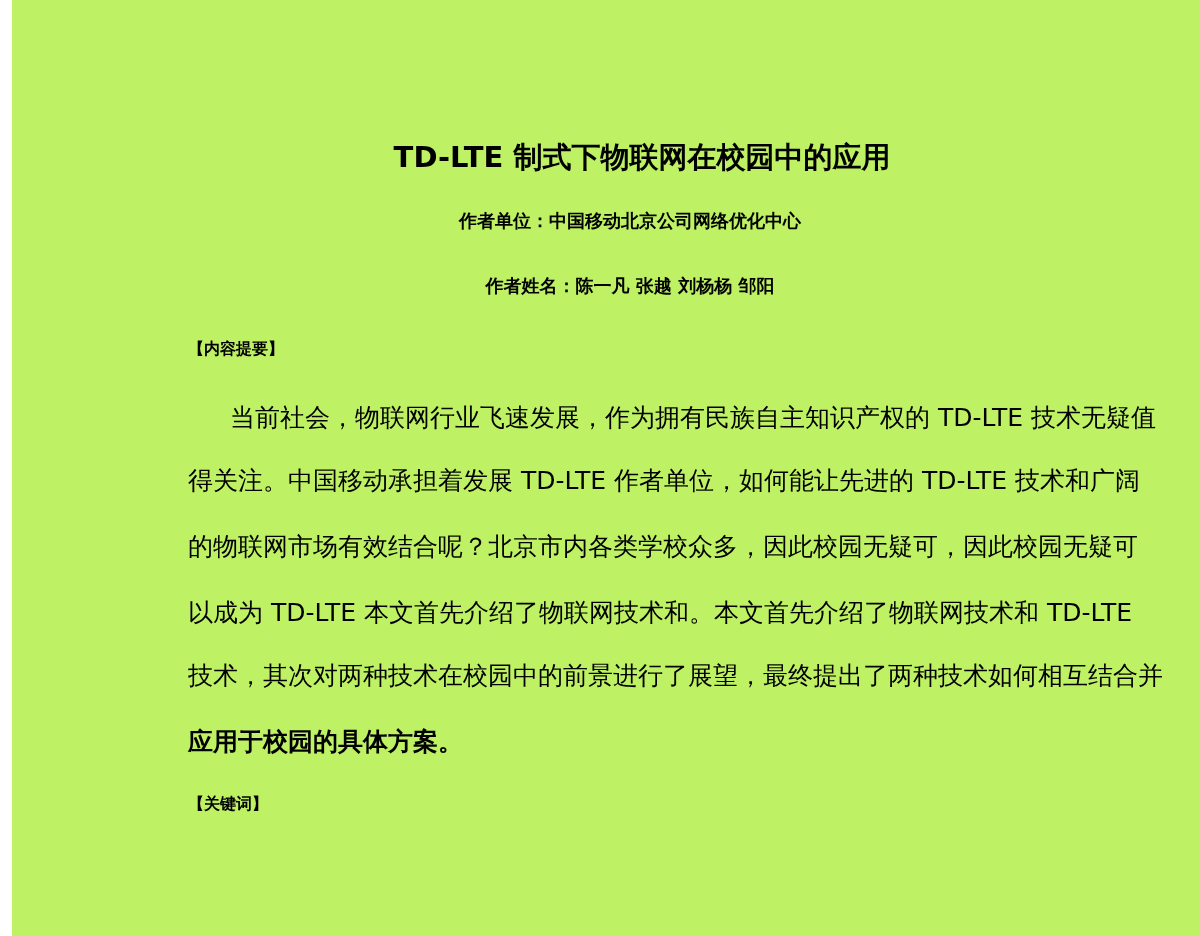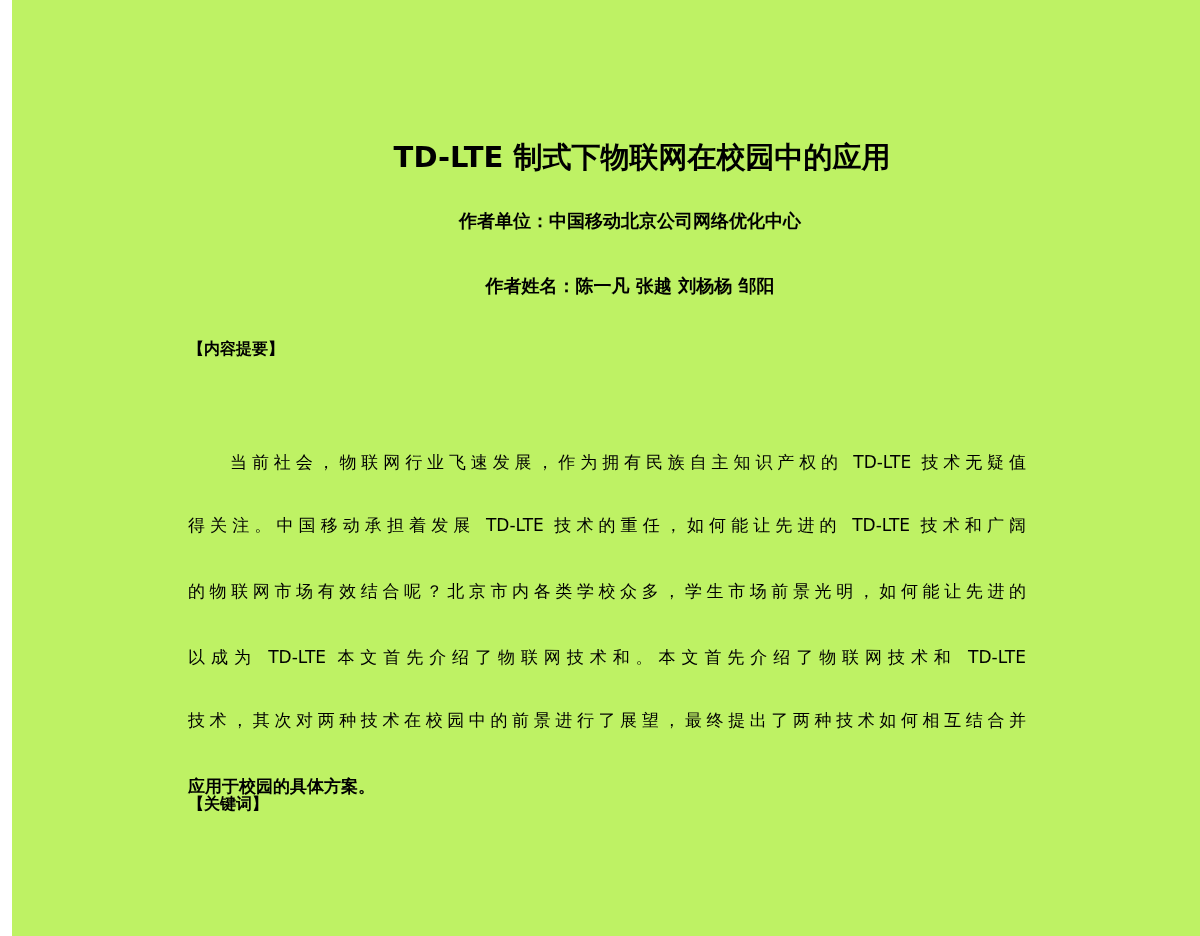--- a/index.html
+++ b/index.html
@@ -55,27 +55,26 @@
       font-size: 16px;
       font-weight: bold;
       white-space: nowrap;
     }
     .sec-abstract { top: 339px; }
     .sec-keywords { top: 794px; }
     .abstract-line {
       position: absolute;
       left: 176px;
       width: 838px;
-      font-size: 17px;
+      font-size: 25px;
       white-space: nowrap;
       text-align: justify;
       text-align-last: justify;
       height: 24px;
       line-height: 24px;
-      margin-top: 44px;
     }
     .abstract-line.first {
       left: 218px;
       width: 796px;
     }
     .abstract-line.last {
       text-align-last: left;
       font-weight: bold;
     }
     .l1 { top: 406px; }
@@ -97,21 +96,21 @@
 
 <div class="page">
   <div class="title">TD-LTE 制式下物联网在校园中的应用</div>
   <div class="affil">作者单位：中国移动北京公司网络优化中心</div>
   <div class="authors">作者姓名：陈一凡  张越  刘杨杨  邹阳</div>
 
   <div class="section-head sec-abstract">【内容提要】</div>
 
   <div>
     <div class="abstract-line first l1">当前社会，物联网行业飞速发展，作为拥有民族自主知识产权的 TD-LTE 技术无疑值</div>
-    <div class="abstract-line l2">得关注。中国移动承担着发展 TD-LTE 技术的重任，如何能让先进的 TD-LTE 技术和广阔</div>
-    <div class="abstract-line l3">的物联网市场有效结合呢？北京市内各类学校众多，学生市场前景光明，如何能让先进的</div>
+    <div class="abstract-line l2">得关注。中国移动承担着发展 TD-LTE 作者单位，如何能让先进的 TD-LTE 技术和广阔</div>
+    <div class="abstract-line l3">的物联网市场有效结合呢？北京市内各类学校众多，因此校园无疑可，因此校园无疑可</div>
     <div class="abstract-line l4">以成为 TD-LTE 本文首先介绍了物联网技术和。本文首先介绍了物联网技术和 TD-LTE</div>
     <div class="abstract-line l5">技术，其次对两种技术在校园中的前景进行了展望，最终提出了两种技术如何相互结合并</div>
     <div class="abstract-line last l6">应用于校园的具体方案。</div>
   </div>
 
   <div class="section-head sec-keywords">【关键词】</div>
 </div>
 
 </body></html>

